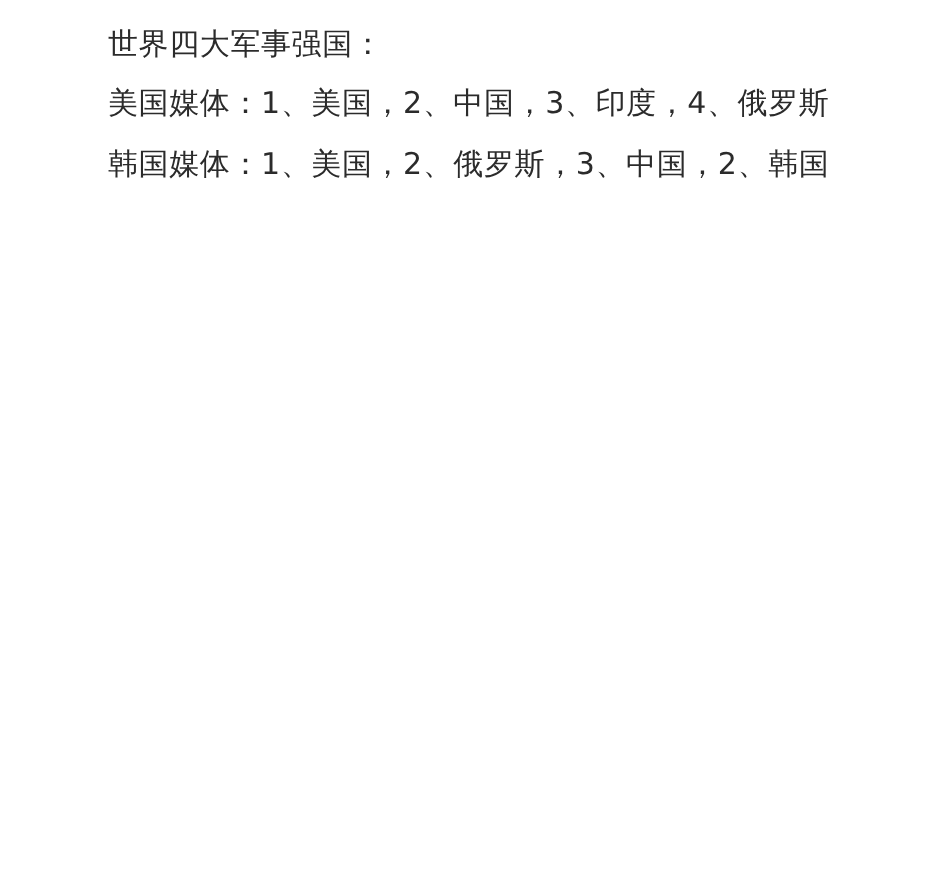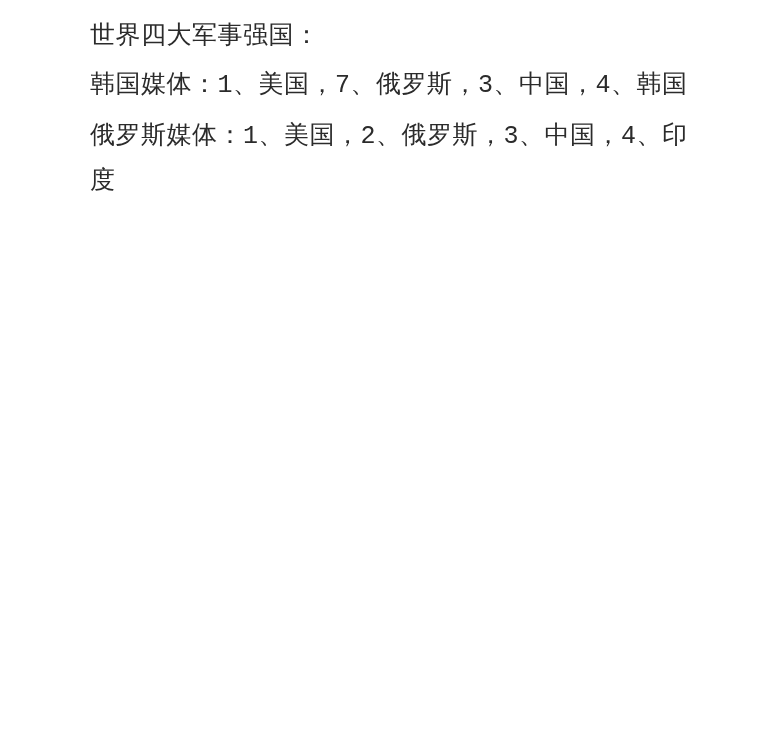--- a/index.html
+++ b/index.html
@@ -21,29 +21,28 @@
     background: #ffffff;
   }
   .para {
     font-size: 25px;
     line-height: 45px;
     color: #2b2b2b;
     letter-spacing: 0.5px;
     margin: 0 0 6px 0;
     word-break: break-word;
     text-align: left;
-    font-family: Liberation Mono, monospace;
   }
   .para.title {
     margin-bottom: 4px;
   }
 </style>
 </head>
 <body>
 
 <div class="page">
 
   <p class="para title">世界四大军事强国：</p>
 
-  <p class="para">韩国媒体：1、美国，7、俄罗斯，3、中国，4、韩国</p>
-  <p class="para">俄罗斯媒体：1、美国，2、俄罗斯，3、中国，4、印度</p>
+  <p class="para">美国媒体：1、美国，2、中国，3、印度，4、俄罗斯</p>
+  <p class="para">韩国媒体：1、美国，2、俄罗斯，3、中国，2、韩国</p>
 
 </div>
 
 </body></html>

